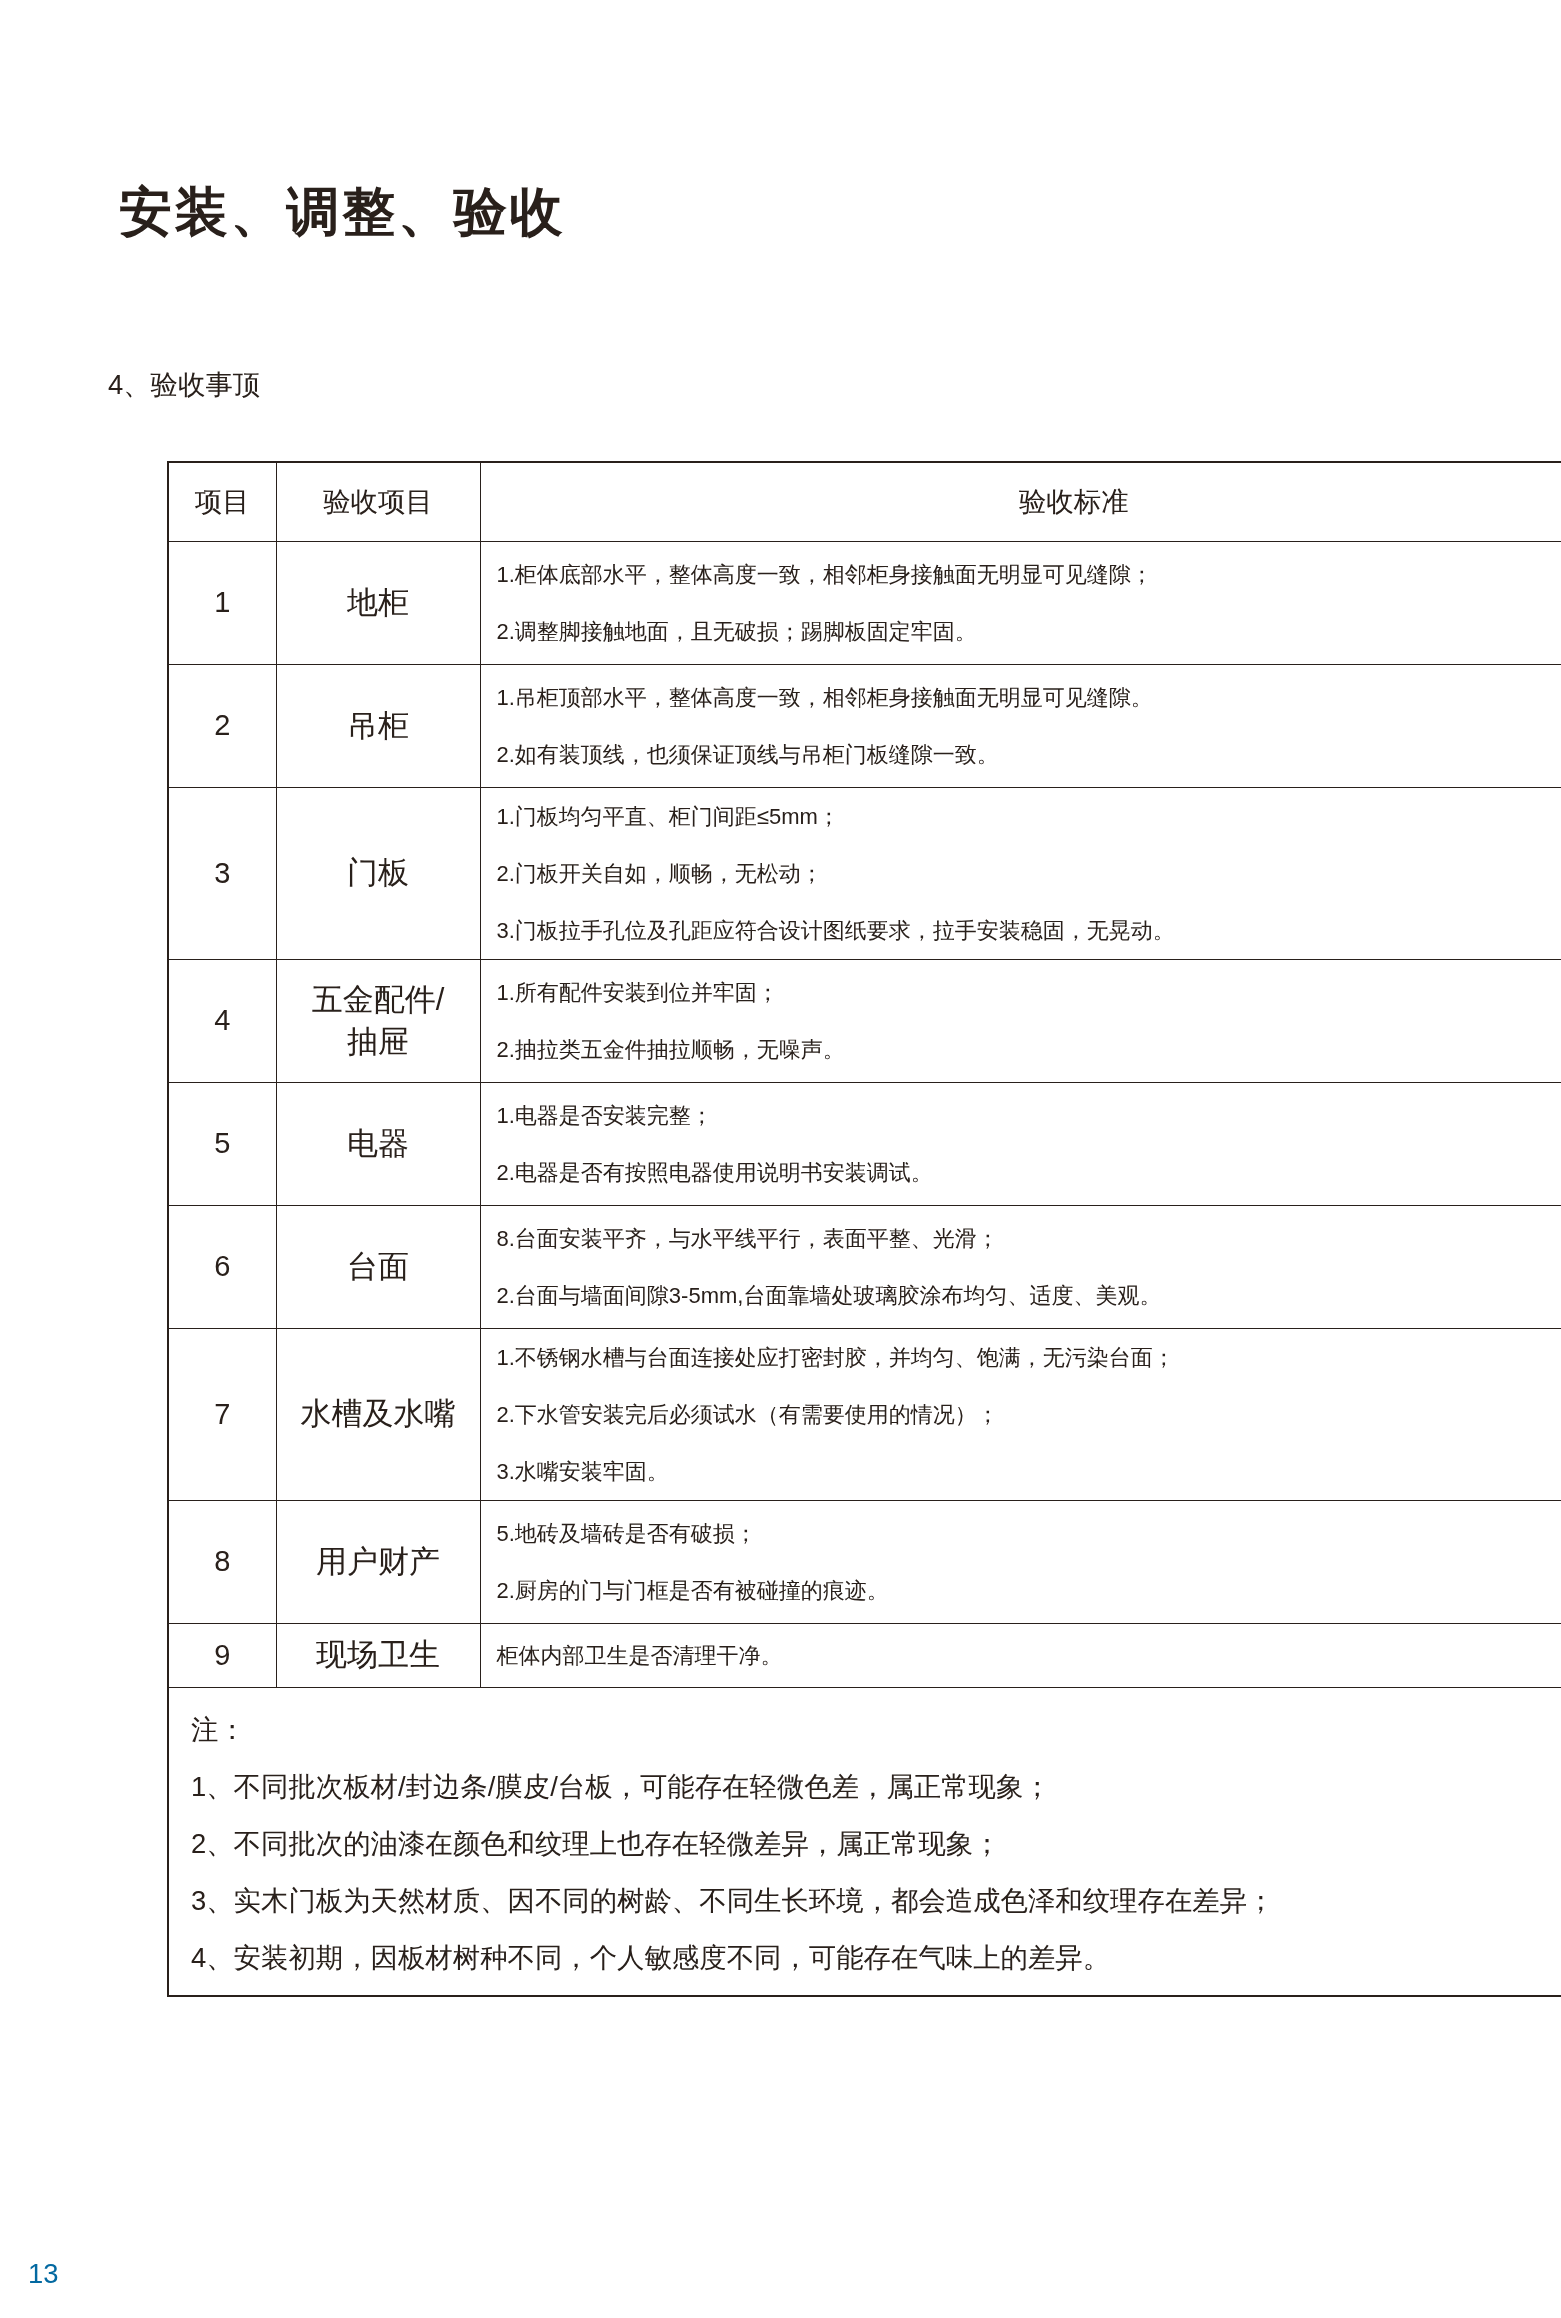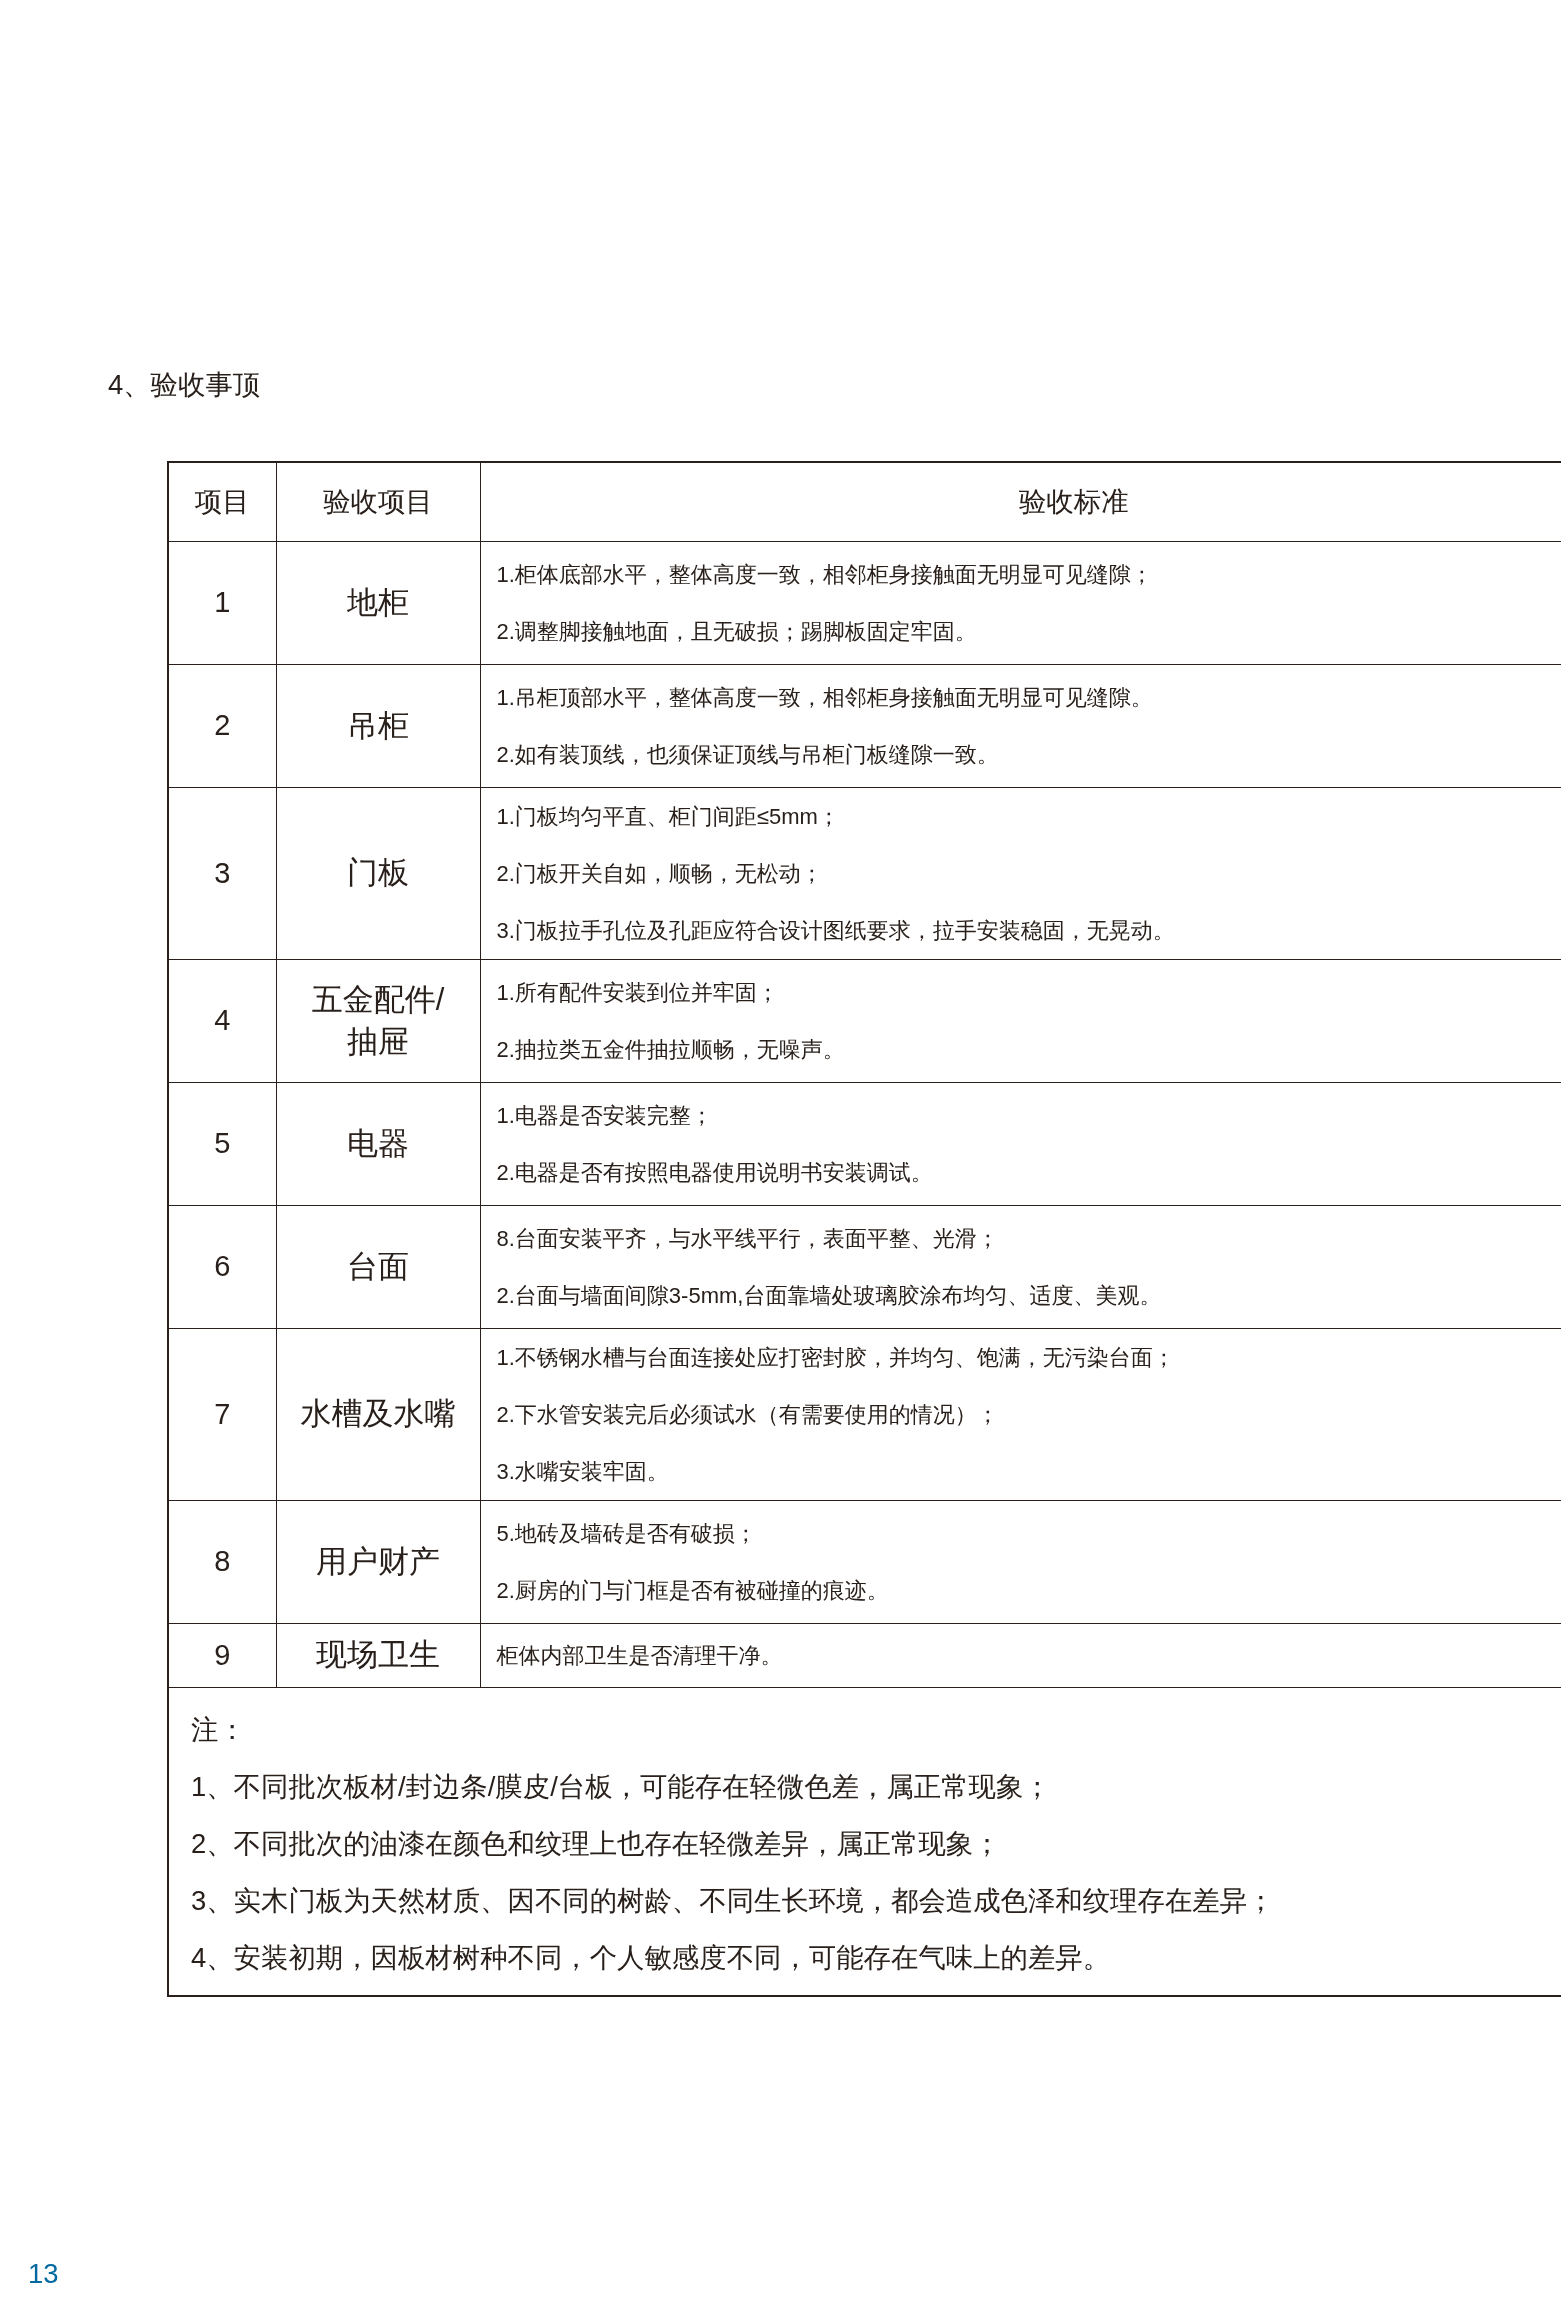--- a/index.html
+++ b/index.html
@@ -90,20 +90,21 @@
     top:2258px;
     font-size:27.4px;
     color:#0369a1;
   }
 </style>
 </head>
 <body>
 
 <div class="page">
 
+  <h1 class="doc-title">安装、调整、验收</h1>
 
   <div class="section-label">4、验收事顶</div>
 
   <table class="doc-table">
     <colgroup>
       <col class="col-no">
       <col class="col-item">
       <col class="col-std">
     </colgroup>
     <thead>

